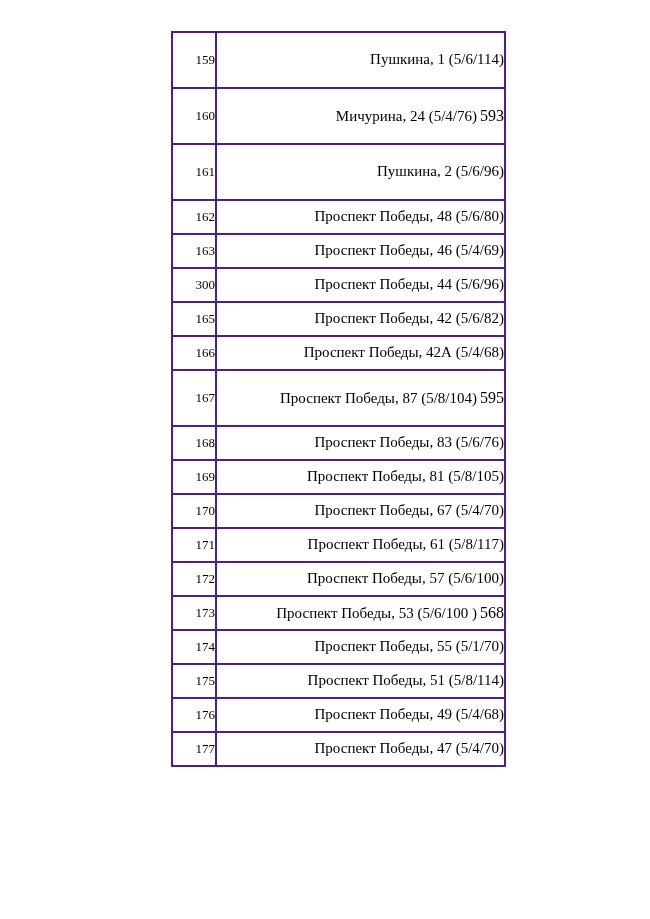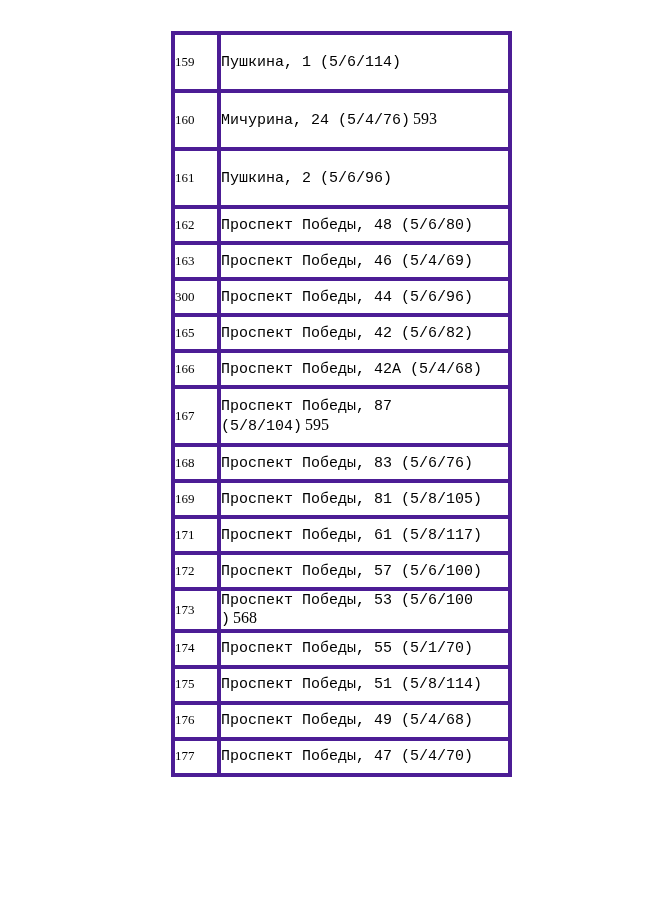--- a/index.html
+++ b/index.html
@@ -26,24 +26,24 @@
     left: 171px;
     top: 31px;
     width: 329px;
   }
   table.doc-table {
     border-collapse: collapse;
     width: 329px;
     table-layout: fixed;
   }
   table.doc-table td {
-    border: 4px solid #4c1d95;
+    border: 2px solid #4c1d95;
     padding: 0;
     vertical-align: middle;
-    text-align: left;
+    text-align: right;
   }
   td.col-num {
     width: 42px;
     font-size: 13px;
     line-height: 1.1;
     padding: 4px 2px;
   }
   td.col-addr {
     width: 287px;
     font-size: 15px;
@@ -51,21 +51,20 @@
     padding: 6px 6px;
   }
   .row-tall td {
     height: 54px;
   }
   .row-normal td {
     height: 32px;
   }
   .addr-text {
     display: inline;
-    font-family: Liberation Mono, monospace;
   }
   .sup-note {
     font-size: 16px;
     vertical-align: baseline;
     margin-left: 3px;
   }
 </style>
 </head>
 <body>
 
@@ -111,20 +110,24 @@
           </tr>
           <tr class="row-normal">
             <td class="col-num">168</td>
             <td class="col-addr"><span class="addr-text">Проспект Победы, 83 (5/6/76)</span></td>
           </tr>
           <tr class="row-normal">
             <td class="col-num">169</td>
             <td class="col-addr"><span class="addr-text">Проспект Победы, 81 (5/8/105)</span></td>
           </tr>
           <tr class="row-normal">
+            <td class="col-num">170</td>
+            <td class="col-addr"><span class="addr-text">Проспект Победы, 67 (5/4/70)</span></td>
+          </tr>
+          <tr class="row-normal">
             <td class="col-num">171</td>
             <td class="col-addr"><span class="addr-text">Проспект Победы, 61 (5/8/117)</span></td>
           </tr>
           <tr class="row-normal">
             <td class="col-num">172</td>
             <td class="col-addr"><span class="addr-text">Проспект Победы, 57 (5/6/100)</span></td>
           </tr>
           <tr class="row-normal">
             <td class="col-num">173</td>
             <td class="col-addr"><span class="addr-text">Проспект Победы, 53 (5/6/100 )</span><span class="sup-note">568</span></td>

